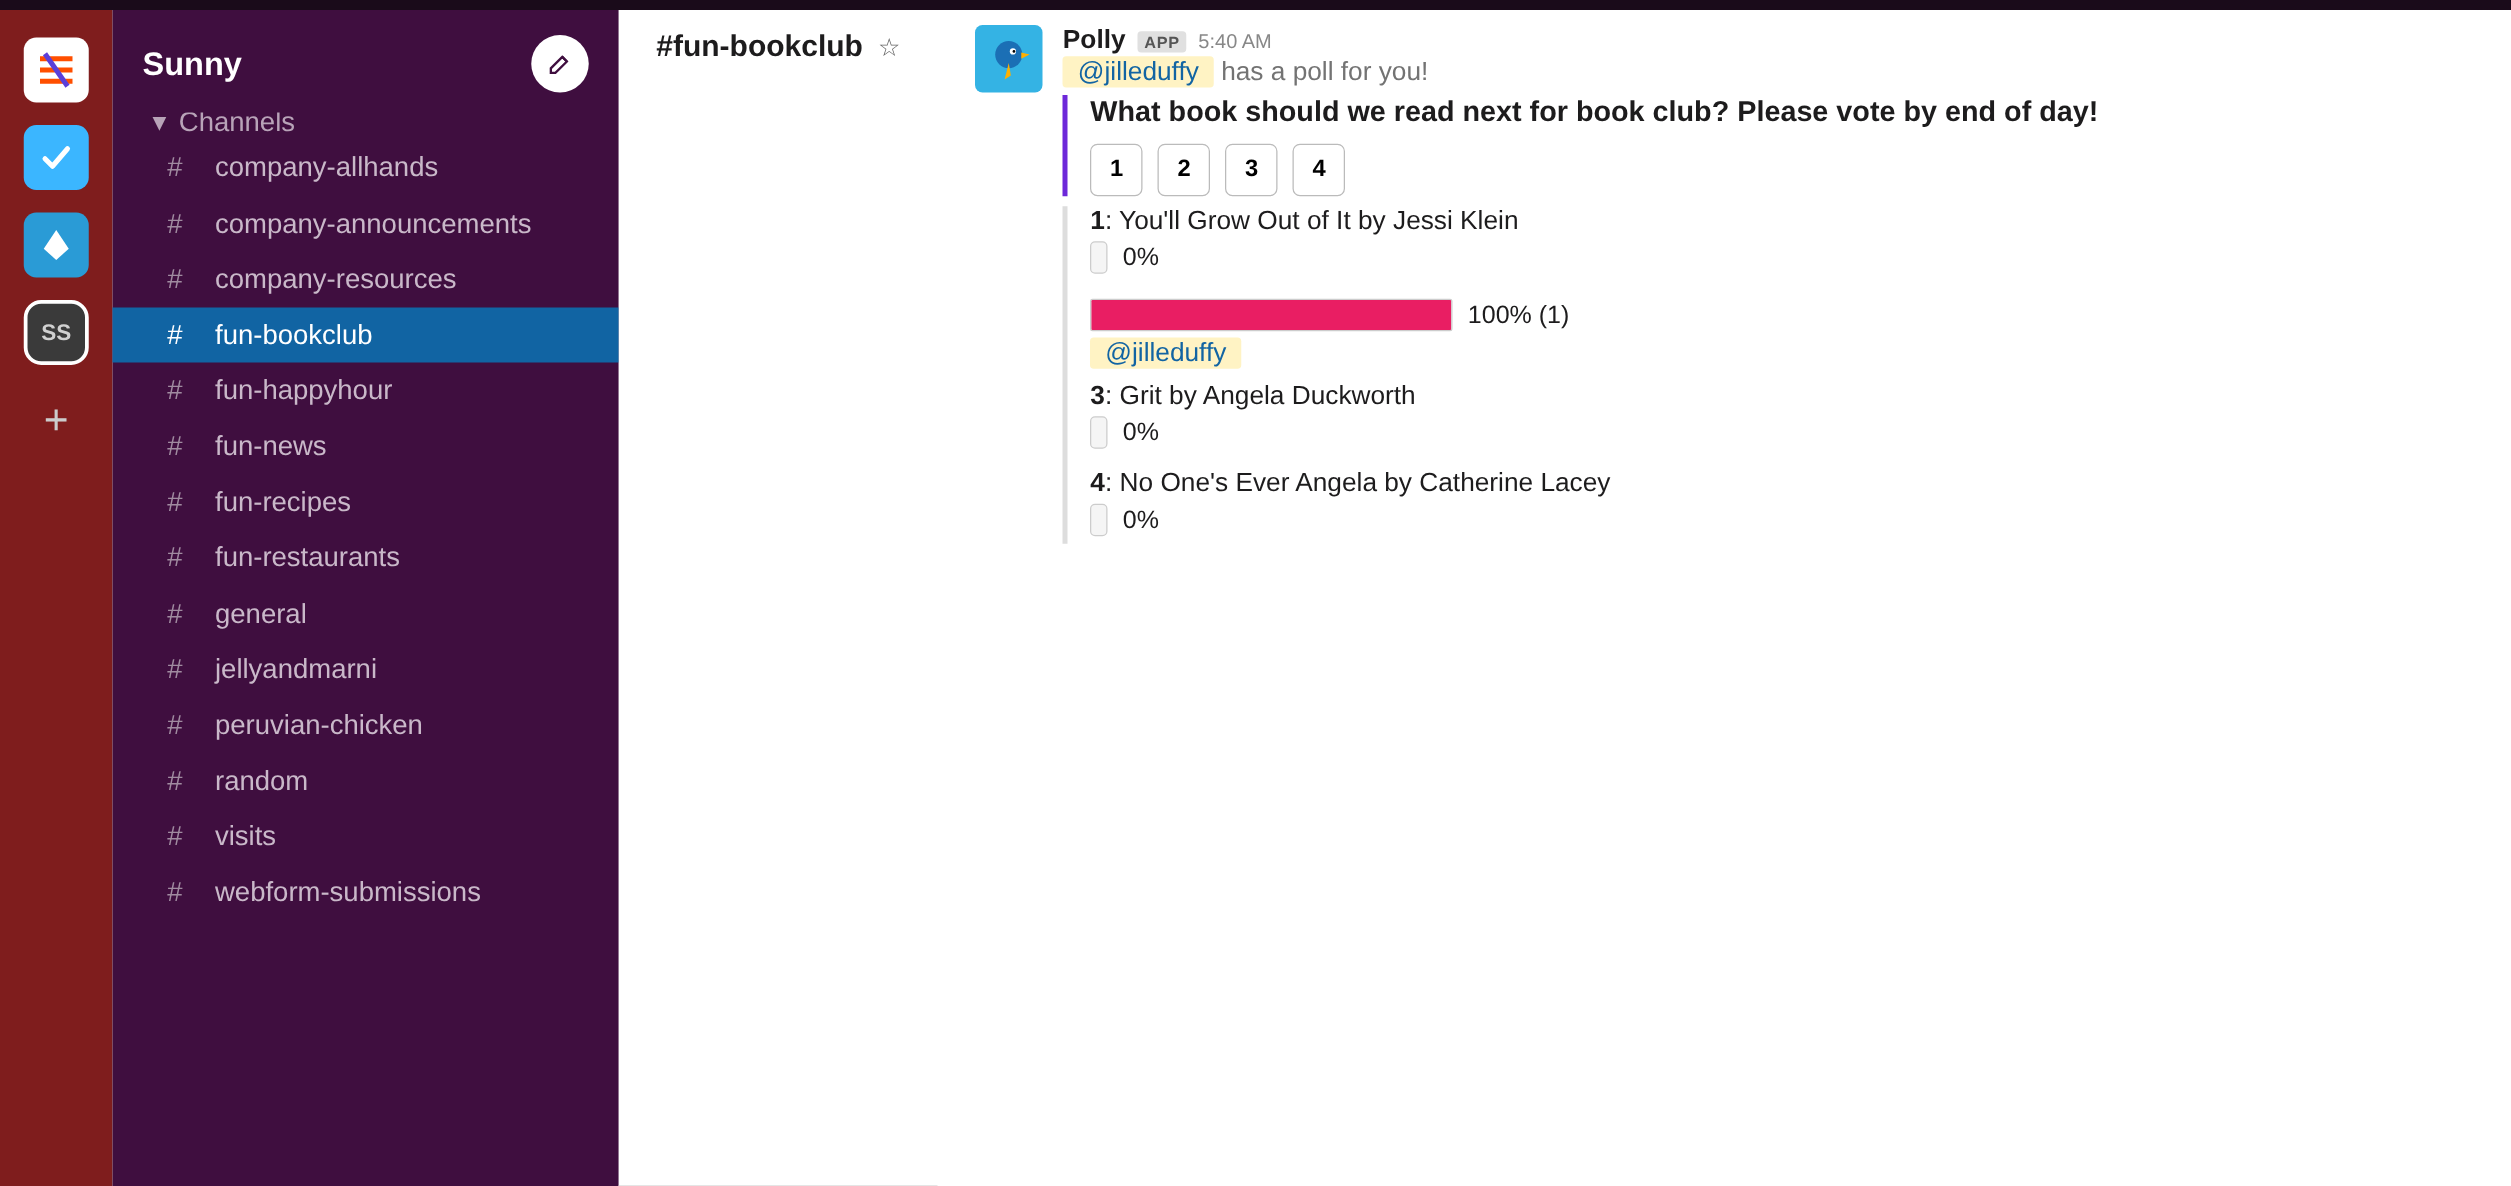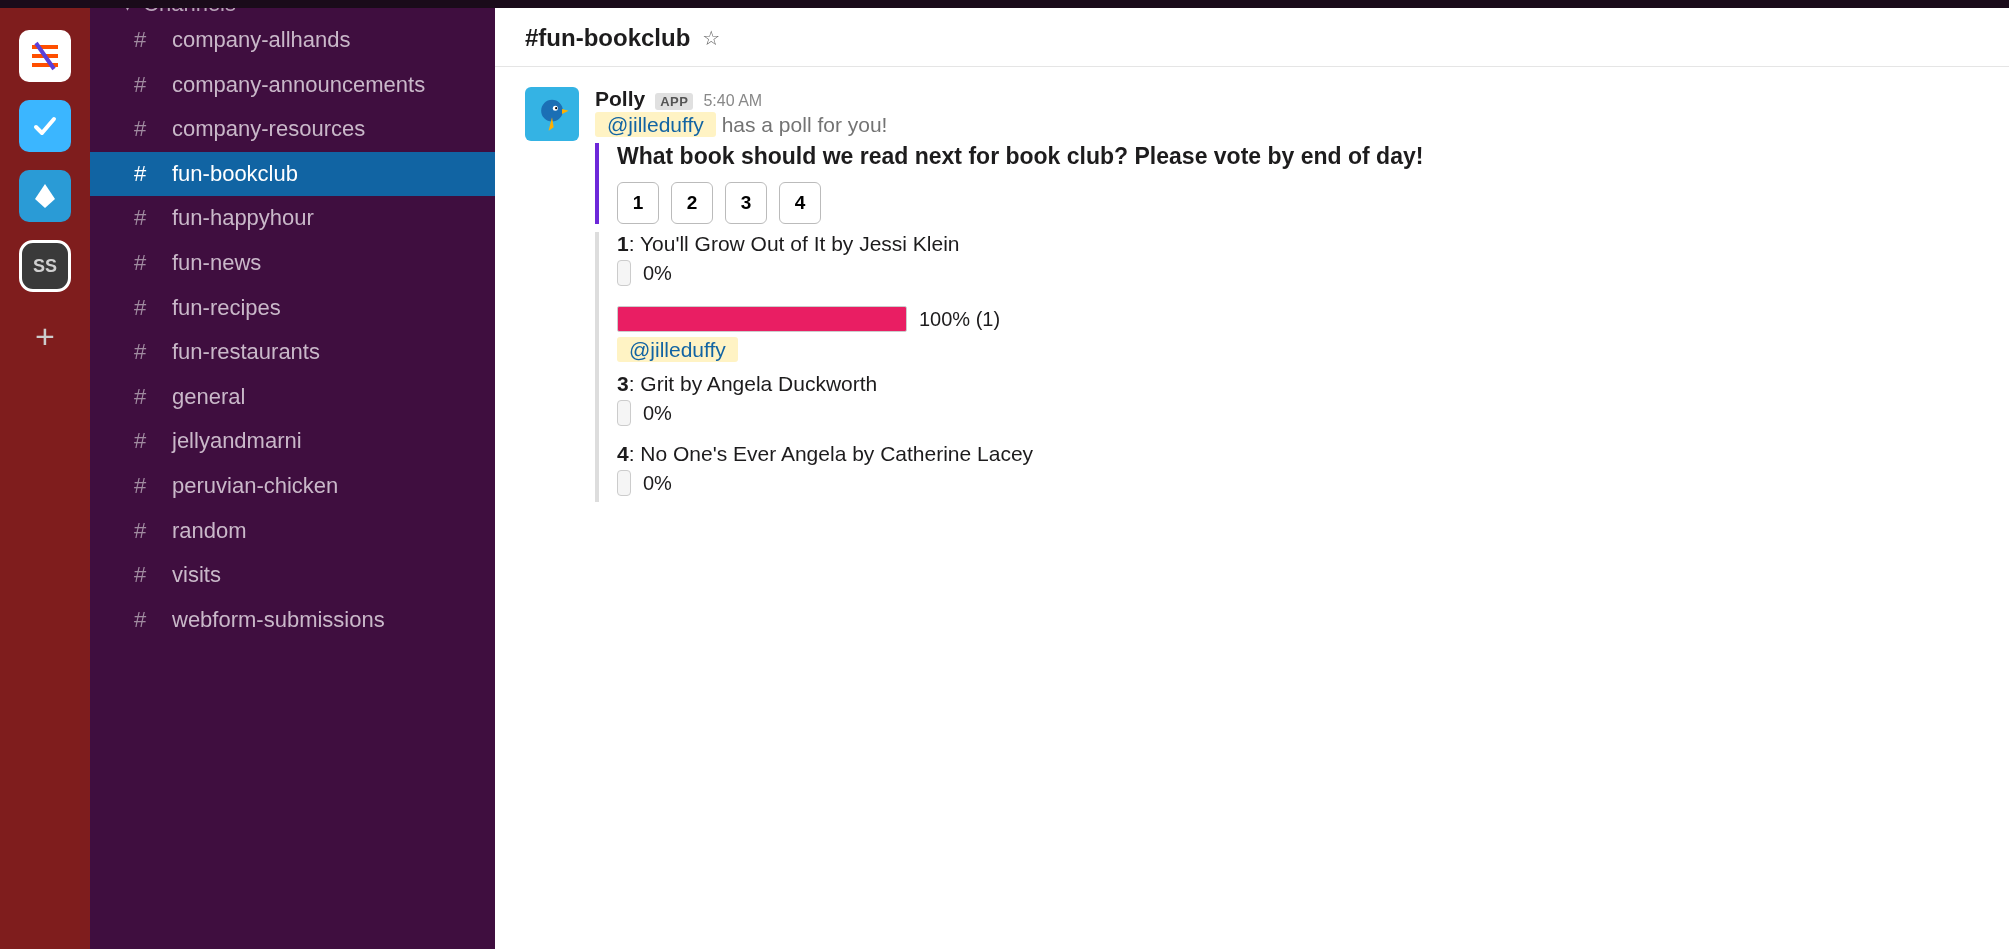--- a/index.html
+++ b/index.html
@@ -67,21 +67,21 @@
     padding: 8px 24px 8px 42px;
     font-size:22px; color:#c9b8c9; cursor:pointer;
     line-height:1.3;
   }
   .channel-item .hash { color:#a08ba0; font-weight:400; width:16px; text-align:center; }
   .channel-item.active { background:#1164A3; color:#fff; }
   .channel-item.active .hash { color:#fff; }
 
   
   .main {
-    flex:1; display:flex; flex-direction:column; background:#fff; min-width:0;
+    flex:1; display:flex; flex-direction:row; background:#fff; min-width:0;
   }
   .main-header {
     padding: 24px 30px 14px 30px;
     border-bottom:1px solid #e5e5e5;
     display:flex; flex-direction:column; gap:4px;
   }
   .channel-title-row { display:flex; align-items:center; gap:12px; }
   .channel-title { font-weight:800; font-size:24px; color:#1d1c1d; }
   .star-icon { color:#666; font-size:20px; cursor:pointer; }
   .topic { color:#888; font-size:19px; cursor:pointer; }
@@ -162,20 +162,29 @@
     <div class="rail-item blue2">
       <svg width="30" height="30" viewBox="0 0 30 30">
         <path d="M15 3 L25 18 L15 27 L5 18 Z" fill="#fff"></path>
       </svg>
     </div>
     <div class="rail-item dark">SS</div>
     <div class="rail-item plus">+</div>
   </div>
 
 <div class="sidebar">
+  <div class="sidebar-header">
+    <div class="workspace-name">Sunny</div>
+    <div class="compose-btn">
+      <svg viewBox="0 0 24 24">
+          <path d="M4 20h4l10-10-4-4L4 16v4z"></path>
+          <path d="M14 6l4 4"></path>
+        </svg>
+    </div>
+  </div>
   <div class="section-header">
     <span>▾</span>
     <span>Channels</span>
   </div>
   <div class="channels-list" id="channels">
       <div class="channel-item">
         <span class="hash">#</span>
         <span>company-allhands</span>
       </div>
       <div class="channel-item">

